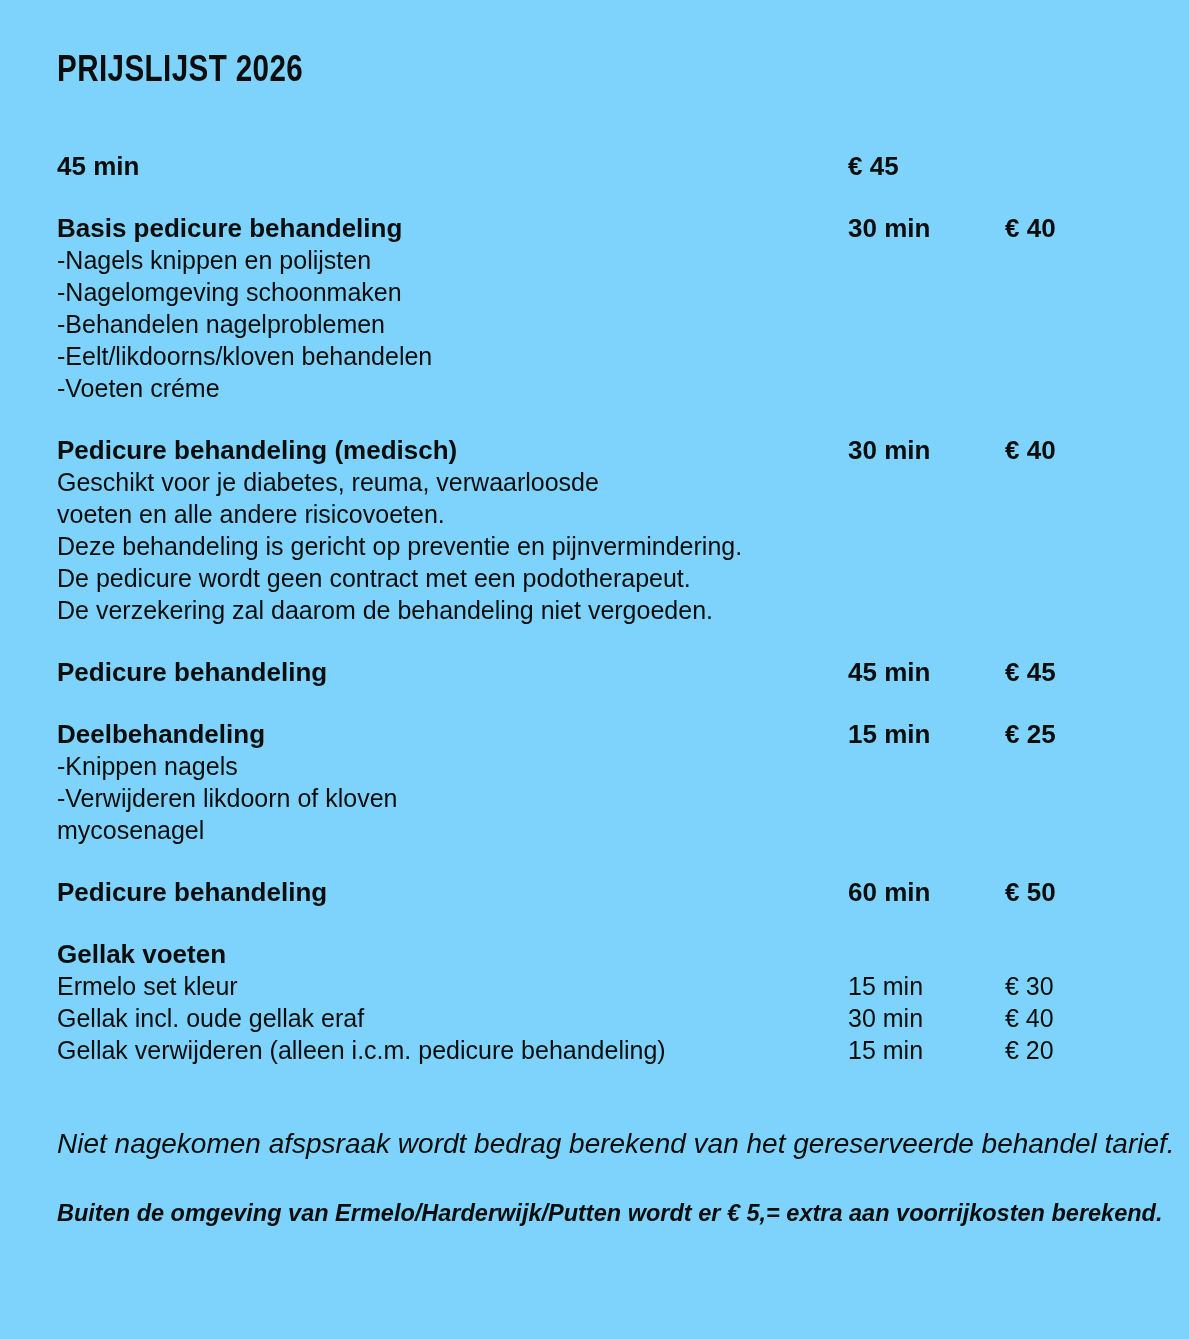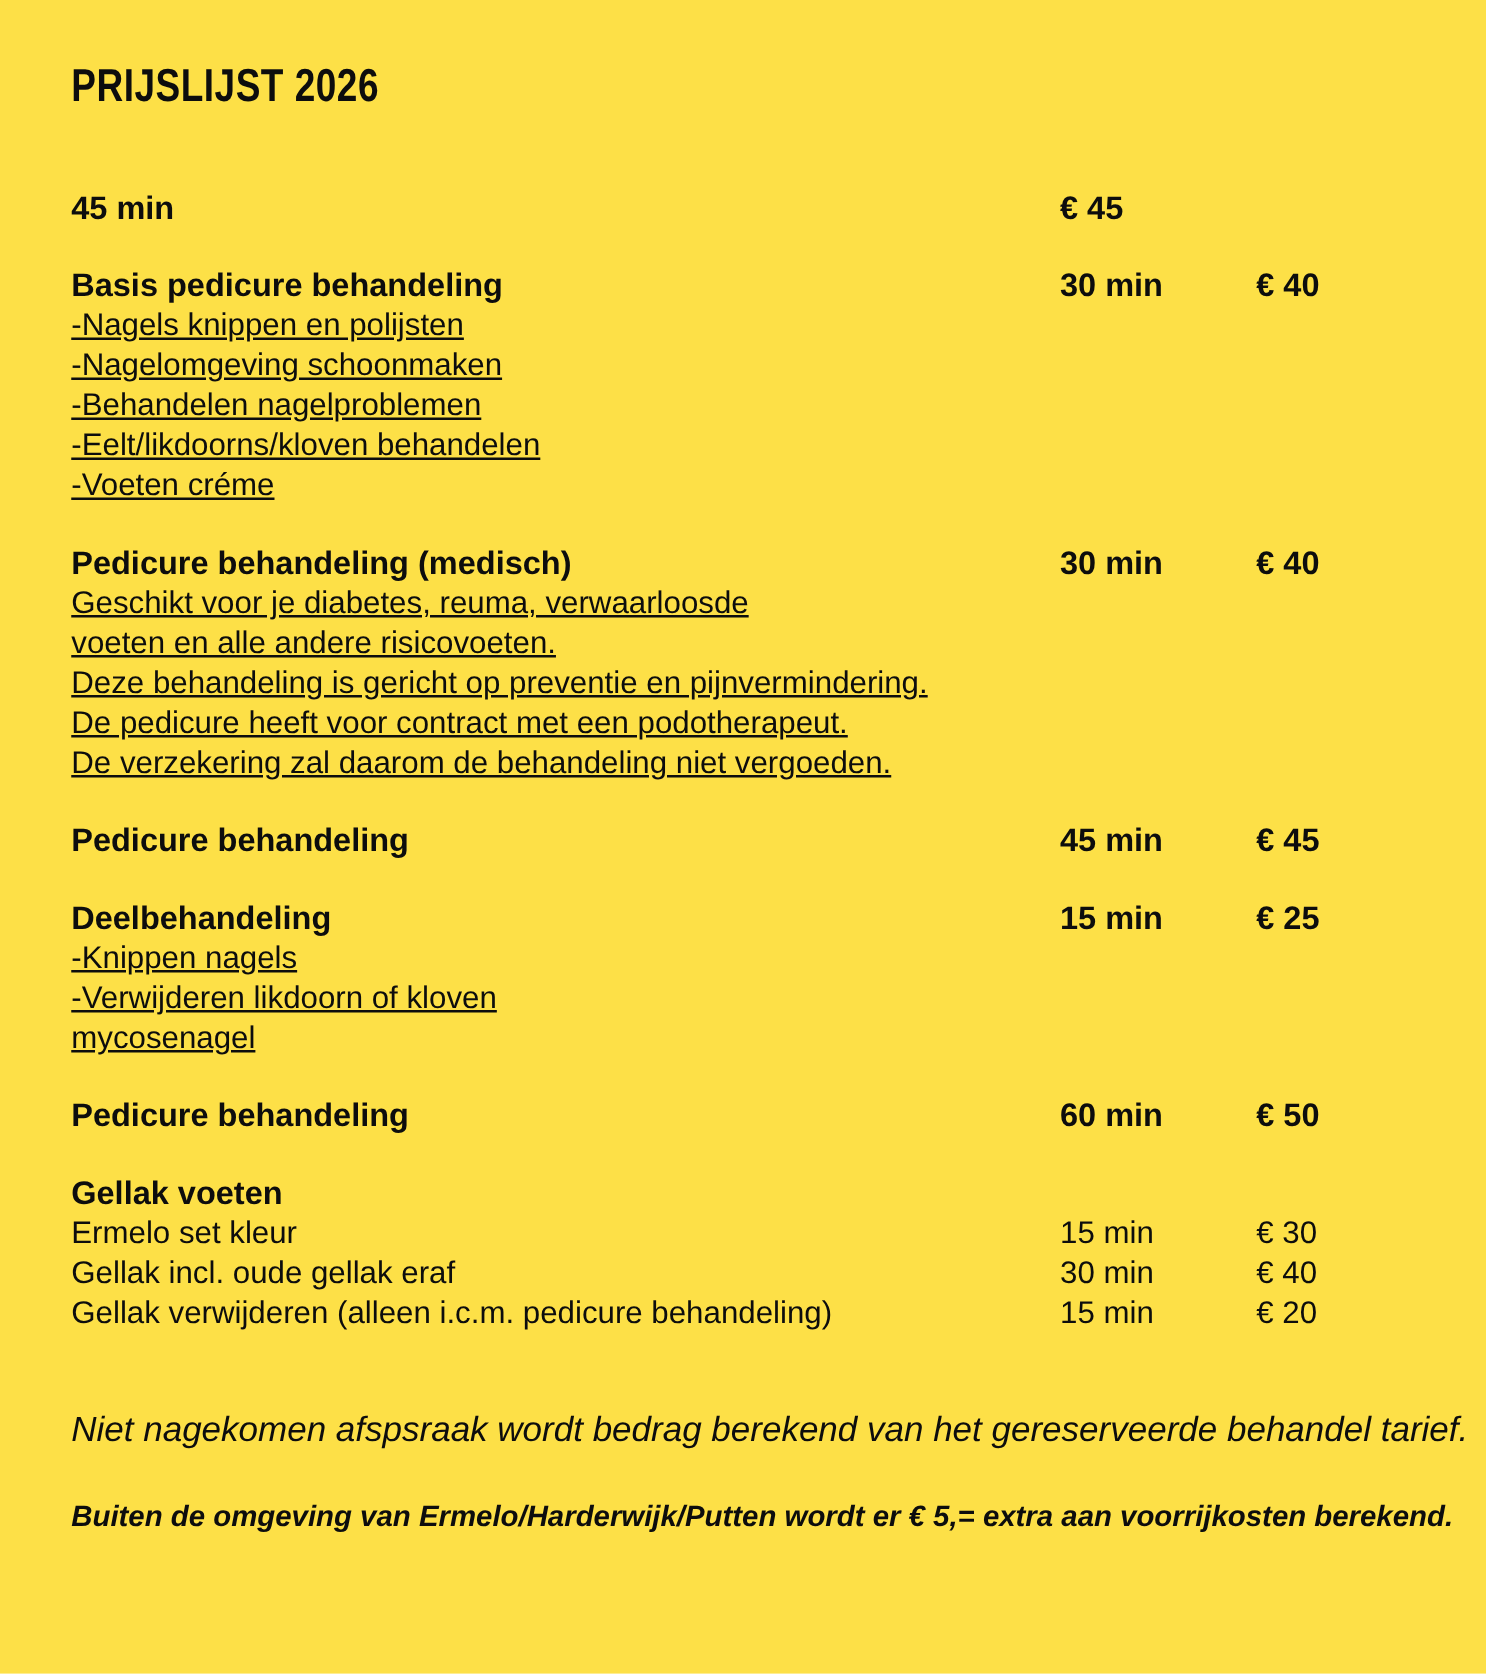--- a/index.html
+++ b/index.html
@@ -1,19 +1,19 @@
 <!DOCTYPE html>
 <html><head>
 <meta charset="utf-8">
 <style>
   html, body { margin: 0; padding: 0; background: #ffffff; }
   .page {
     width: 1189px;
     height: 1339px;
-    background: #fde047;
+    background: #7dd3fc;
     color: #0d0d0d;
     font-family: "Liberation Sans", sans-serif;
     box-sizing: border-box;
     overflow: hidden;
     position: relative;
   }
   .title {
     margin: 48px 0 0 57px;
     font-size: 37px;
     font-weight: 700;
@@ -34,21 +34,20 @@
   .bold { font-weight: 700; }
   .head { font-size: 26px; }
   .indent .name { padding-left: 6px; }
   .first   { margin-top: 60px; }
   .sec     { margin-top: 30px; }
   .detail {
     padding-left: 57px;
     font-size: 25px;
     line-height: 32px;
     white-space: nowrap;
-    text-decoration: underline;
   }
   .fn {
     padding-left: 57px;
     font-style: italic;
     white-space: nowrap;
   }
   .fn1 { margin-top: 62px; font-size: 28px; }
   .fn2 { margin-top: 40px; font-size: 23.5px; font-weight: 700; }
 </style>
 </head>
@@ -75,21 +74,21 @@
   <div class="detail">-Voeten créme</div>
 
   <div class="row head bold sec">
     <span class="name">Pedicure behandeling (medisch)</span>
     <span class="dur">30 min</span>
     <span class="price">€ 40</span>
   </div>
   <div class="detail">Geschikt voor je diabetes, reuma, verwaarloosde</div>
   <div class="detail">voeten en alle andere risicovoeten.</div>
   <div class="detail">Deze behandeling is gericht op preventie en pijnvermindering.</div>
-  <div class="detail">De pedicure heeft voor contract met een podotherapeut.</div>
+  <div class="detail">De pedicure wordt geen contract met een podotherapeut.</div>
   <div class="detail">De verzekering zal daarom de behandeling niet vergoeden.</div>
 
   <div class="row head bold sec">
     <span class="name">Pedicure behandeling</span>
     <span class="dur">45 min</span>
     <span class="price">€ 45</span>
   </div>
 
   <div class="row head bold sec">
     <span class="name">Deelbehandeling</span>

